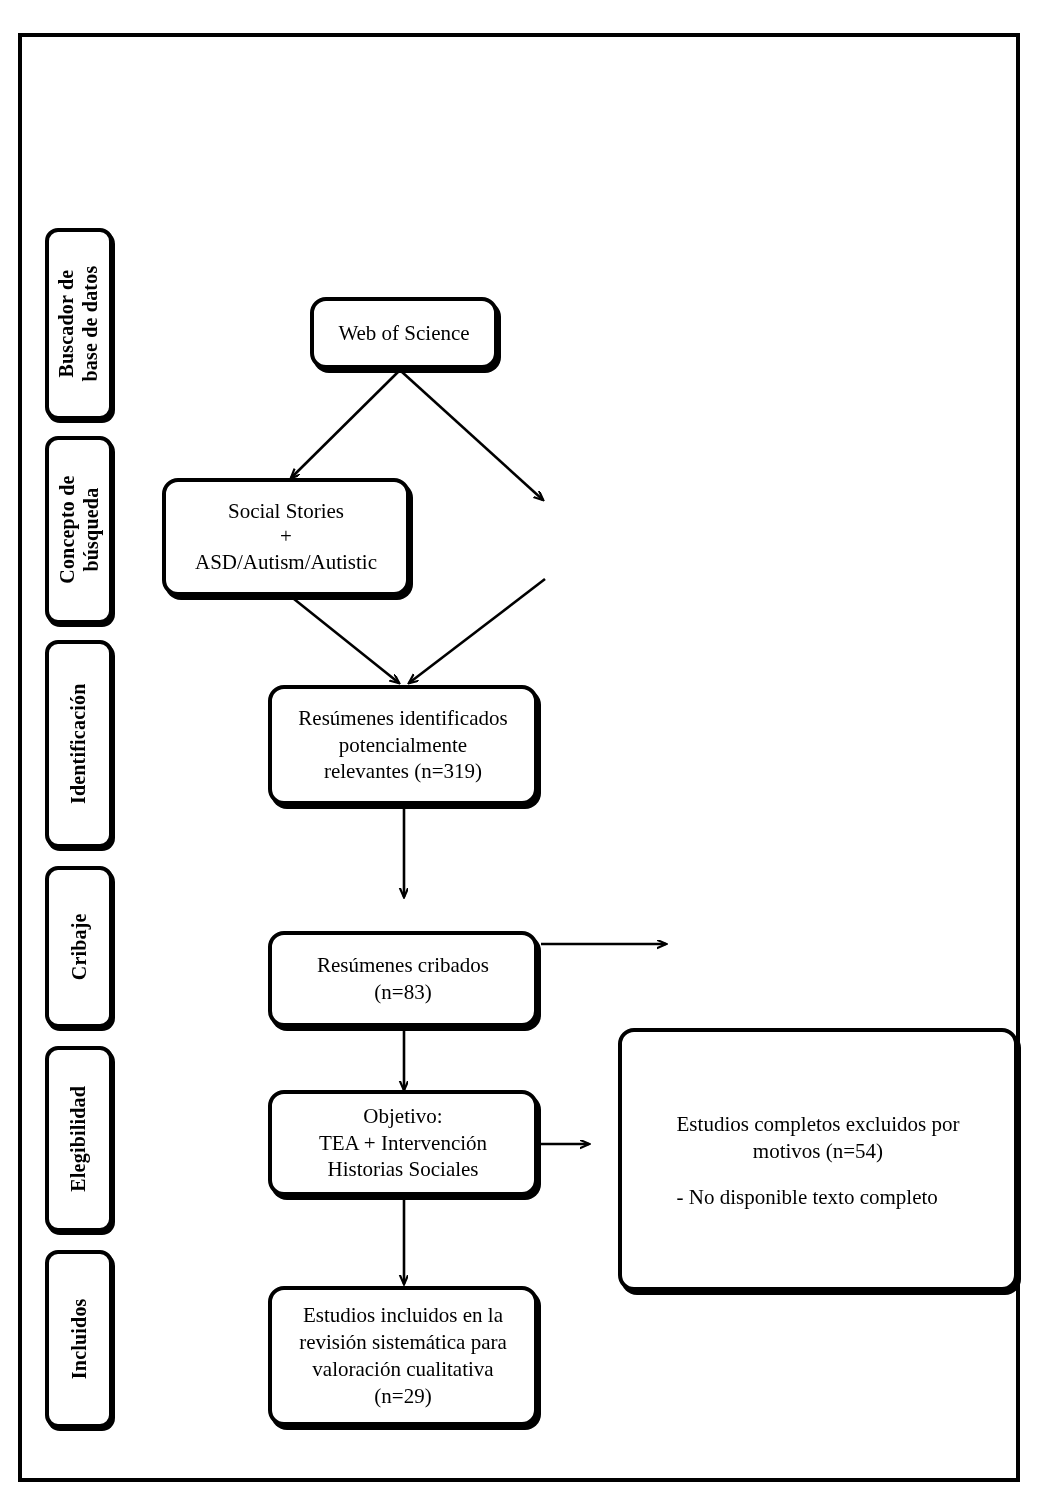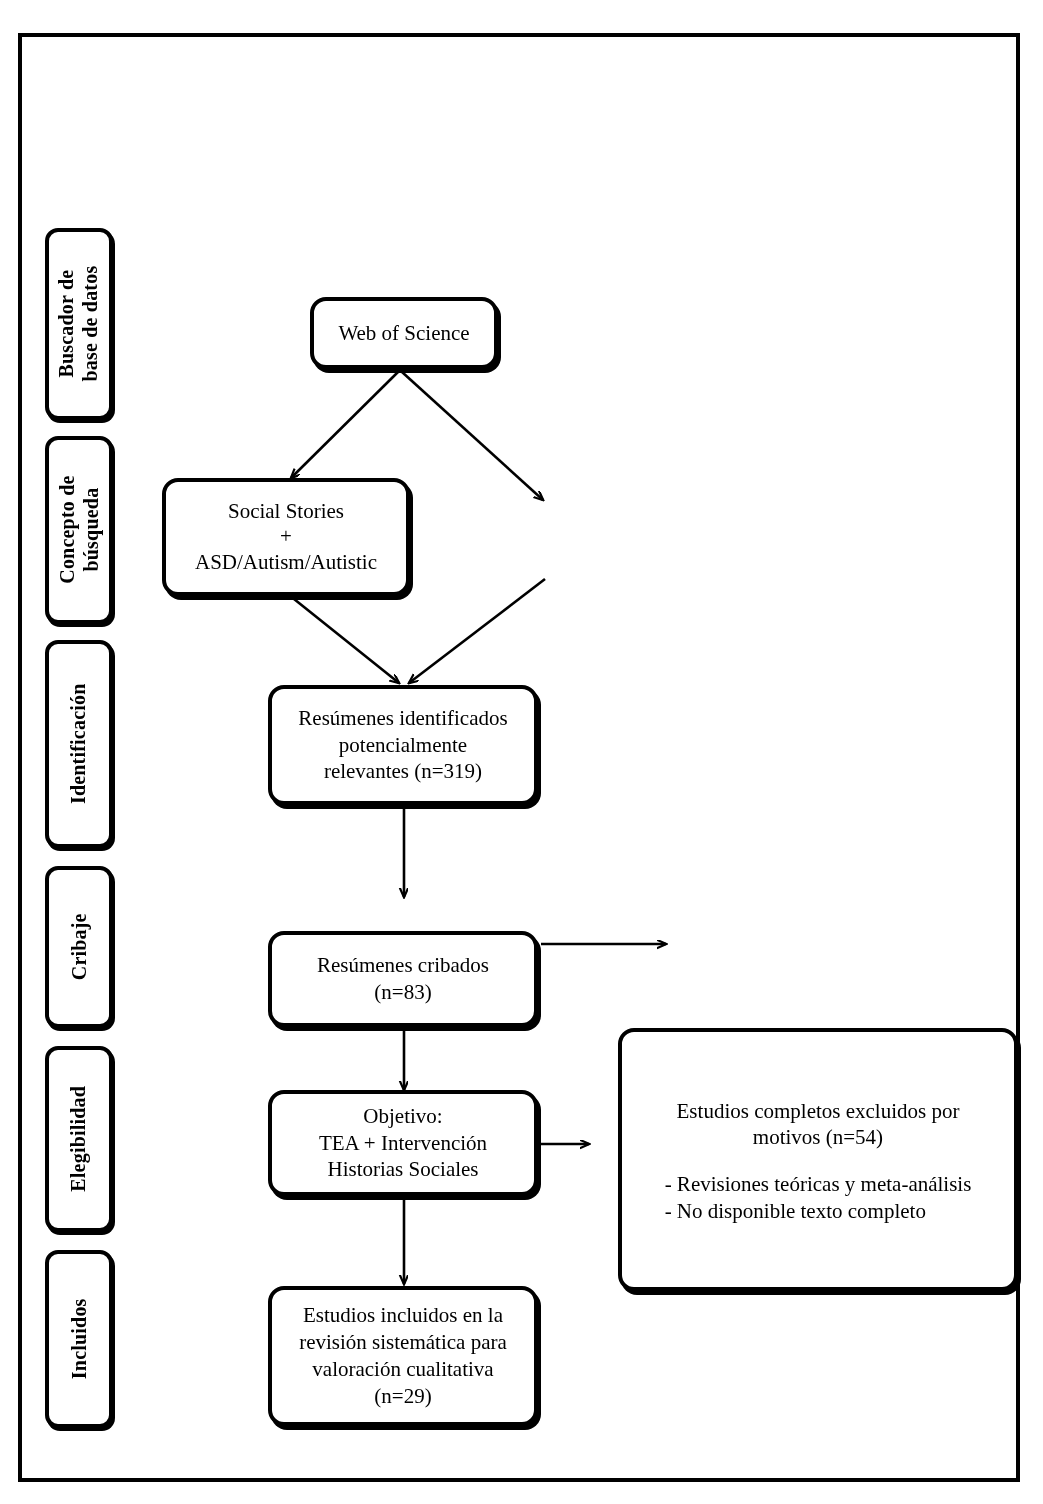--- a/index.html
+++ b/index.html
@@ -211,21 +211,20 @@
 
 
   <div class="node" style="left:268px; top:1090px; width:270px; height:106px;">
     <div class="txt">Objetivo:<br>TEA + Intervención<br>Historias Sociales</div>
   </div>
 
   <div class="node" style="left:618px; top:1028px; width:400px; height:263px;">
     <div class="reasons">
       <div class="head">Estudios completos excluidos por<br>motivos (n=54)</div>
       <div class="gap"></div>
-      <div class="list">- Revisiones teóricas y meta-análisis</div>
       <div class="list">- No disponible texto completo</div>
     </div>
   </div>
 
   <div class="node" style="left:268px; top:1286px; width:270px; height:140px;">
     <div class="txt">Estudios incluidos en la<br>revisión sistemática para<br>valoración cualitativa<br>(n=29)</div>
   </div>
 
 </div>
 

